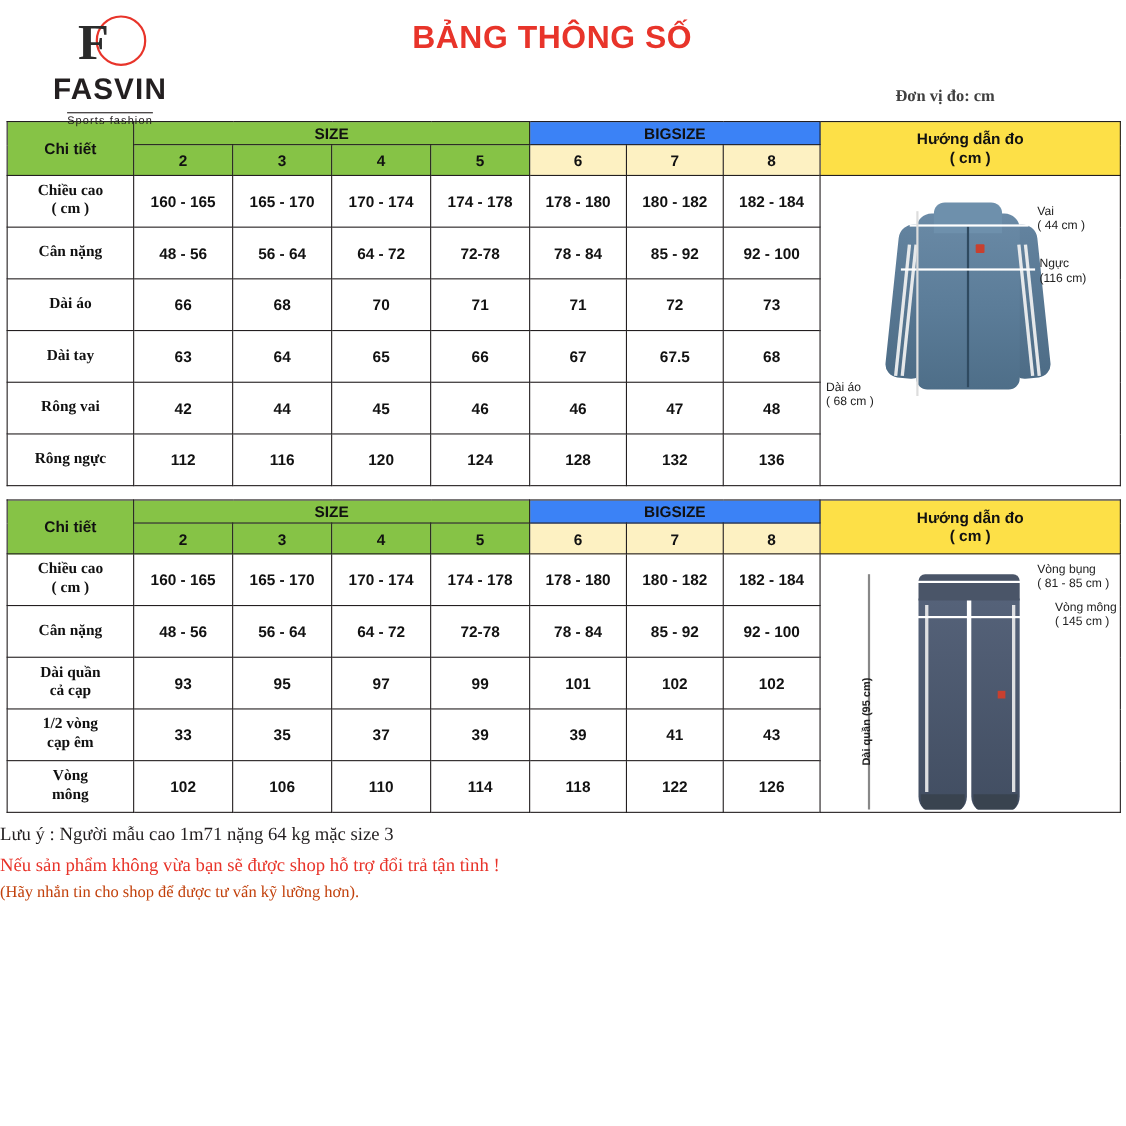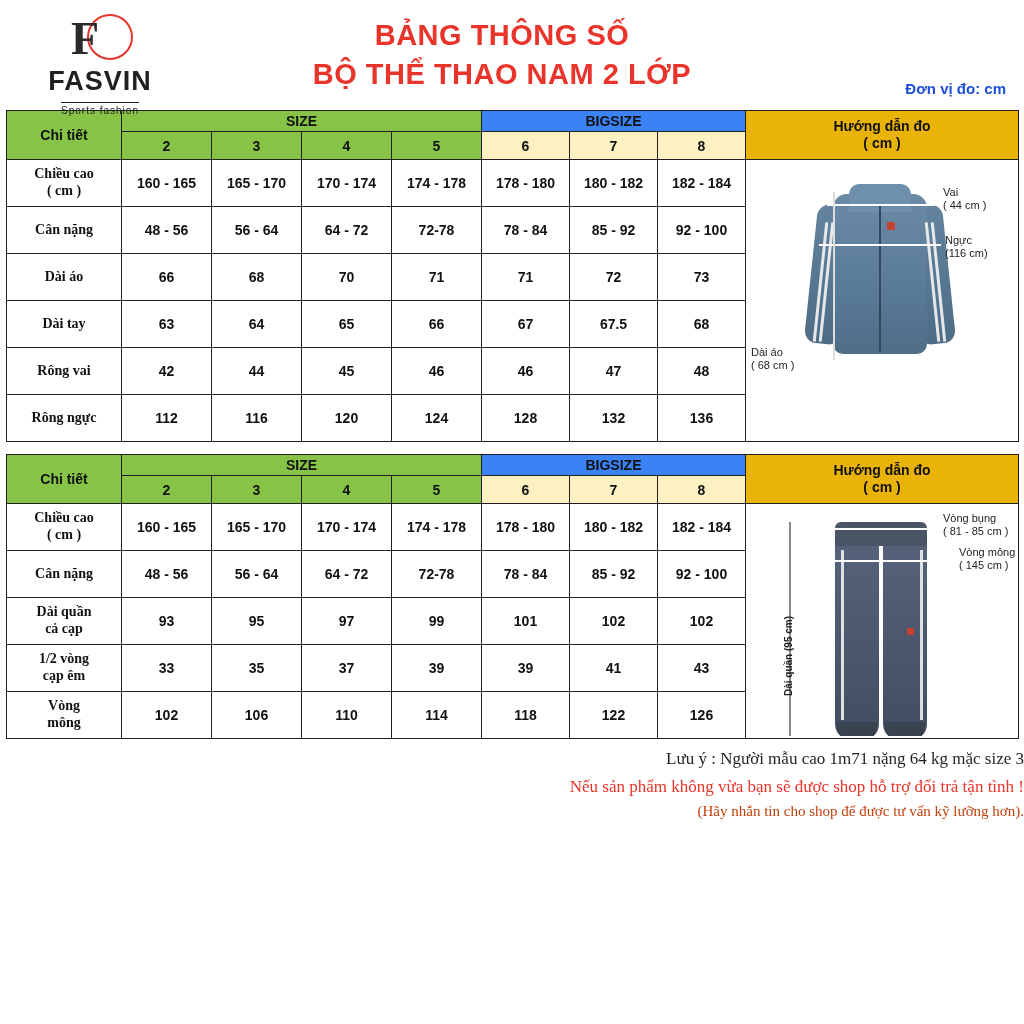--- a/index.html
+++ b/index.html
@@ -71,26 +71,27 @@
   }
   .title-line {
     color: #e8342a;
     font-weight: bold;
     font-size: 29px;
     letter-spacing: 0.5px;
     line-height: 1.35;
   }
   .unit-block {
     width: 200px;
-    text-align: right;
+    text-align: left;
     padding-top: 72px;
     padding-right: 8px;
     font-size: 15px;
     font-weight: bold;
-    color: #1d4ed8;
+    color: #404040;
+    font-family: Liberation Serif, serif;
   }
 
   
   .tbl-wrap { padding: 0 6px; }
   table.size-table {
     width: 1012px;
     border-collapse: collapse;
     table-layout: fixed;
   }
   table.size-table th,
@@ -105,21 +106,21 @@
   .grp-green {
     background: #8cc152;
     background: #86c346;
     font-size: 17px;
   }
   .grp-yellow {
     background: #3b82f6;
     font-size: 17px;
   }
   .grp-guide {
-    background: #eab308;
+    background: #fde047;
     font-size: 17px;
     line-height: 1.25;
   }
   .hdr-detail {
     background: #86c346;
     font-size: 16px;
   }
   .sub-cell { background: #86c346; height: 28px; }
   .sub-cell-y { background: #fdf1c2; height: 28px; }
   .rowlabel {
@@ -244,21 +245,21 @@
   .vert-label {
     position: absolute;
     font-size: 10px;
     color: #222;
     transform: rotate(-90deg);
     transform-origin: left top;
     white-space: nowrap;
   }
 
   
-  .footer { text-align: right; padding-top: 10px; }
+  .footer { text-align: left; padding-top: 10px; }
   .foot1 {
     font-size: 17px; color: #231f20; font-weight: normal;
     font-family: "Liberation Serif", serif;
   }
   .foot2 {
     font-size: 17px; color: #e8342a; margin-top: 8px;
     font-family: "Liberation Serif", serif;
   }
   .foot3 {
     font-size: 15px; color: #c2410c; margin-top: 6px;
@@ -276,21 +277,20 @@
       <div class="logo-mark">
         <div class="logo-circle"></div>
         <div class="logo-f">F</div>
       </div>
       <div class="logo-name">FASVIN</div>
       <div class="logo-tag">Sports fashion</div>
     </div>
 
     <div class="title-block">
       <div class="title-line">BẢNG THÔNG SỐ</div>
-      <div class="title-line">BỘ THỂ THAO NAM 2 LỚP</div>
     </div>
 
     <div class="unit-block">Đơn vị đo: cm</div>
   </div>
 
   <div class="tbl-wrap">
     <table class="size-table">
       <colgroup>
         <col style="width:115px">
           <col style="width:90px">

